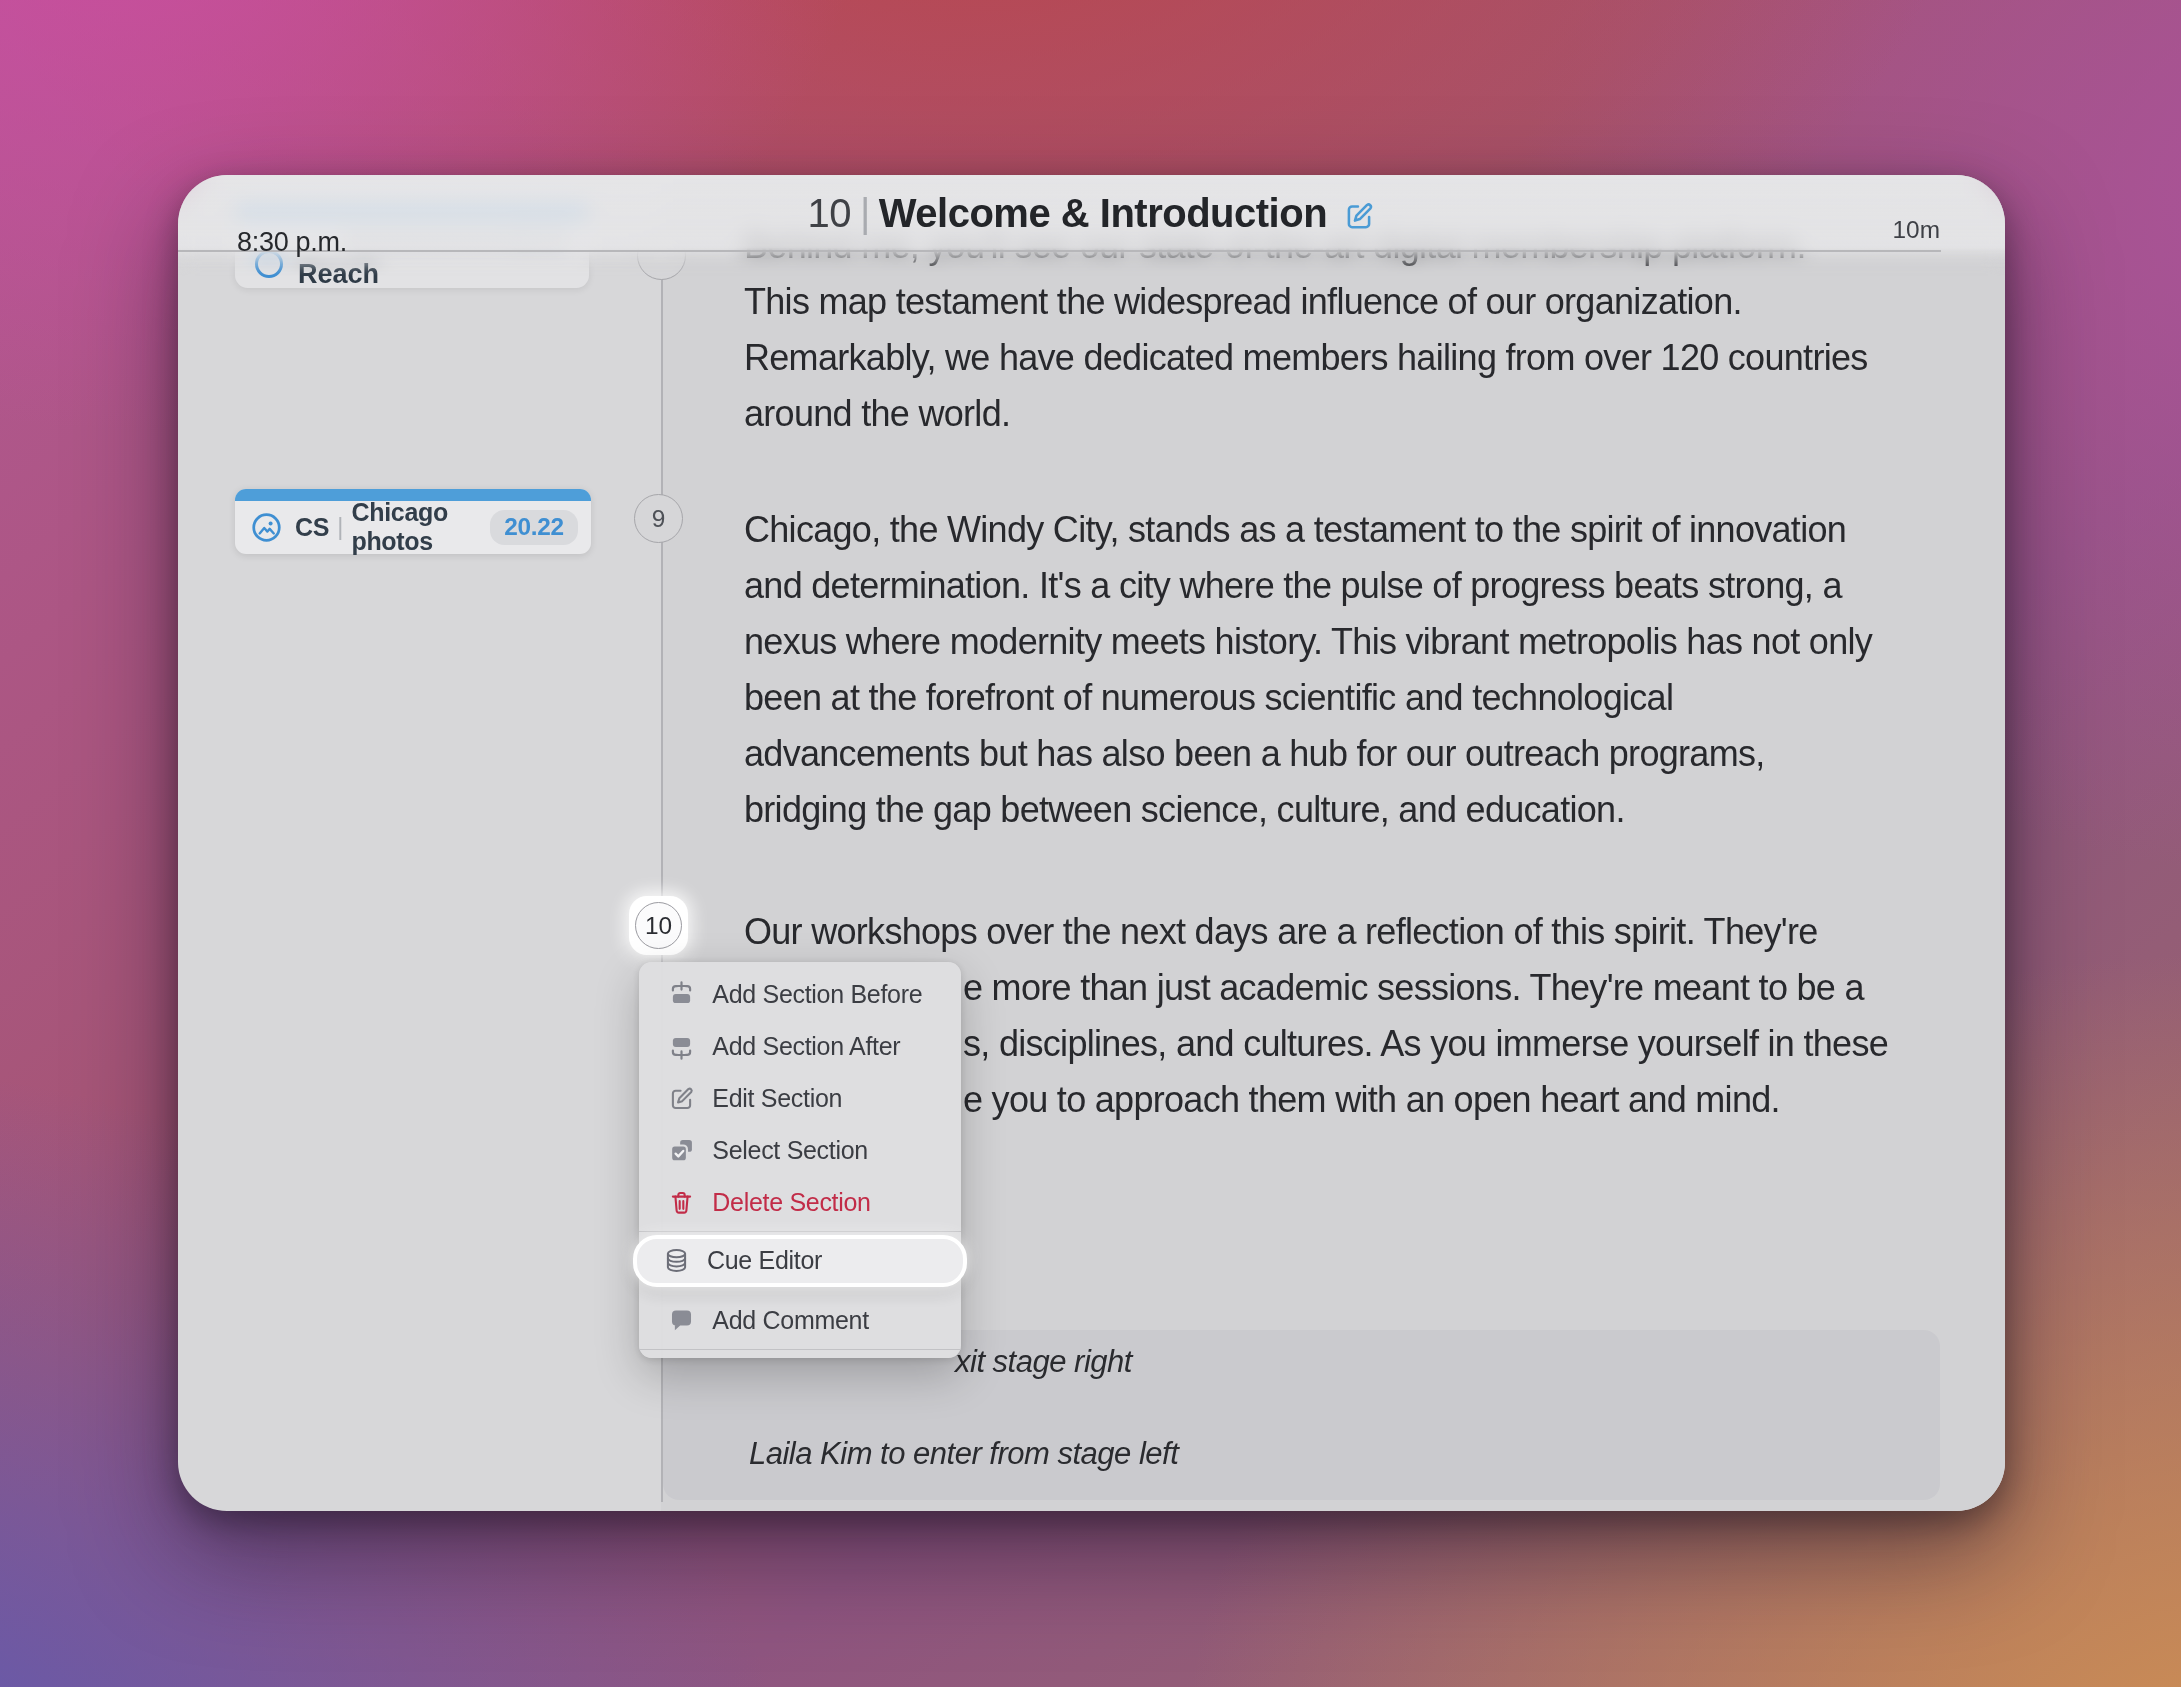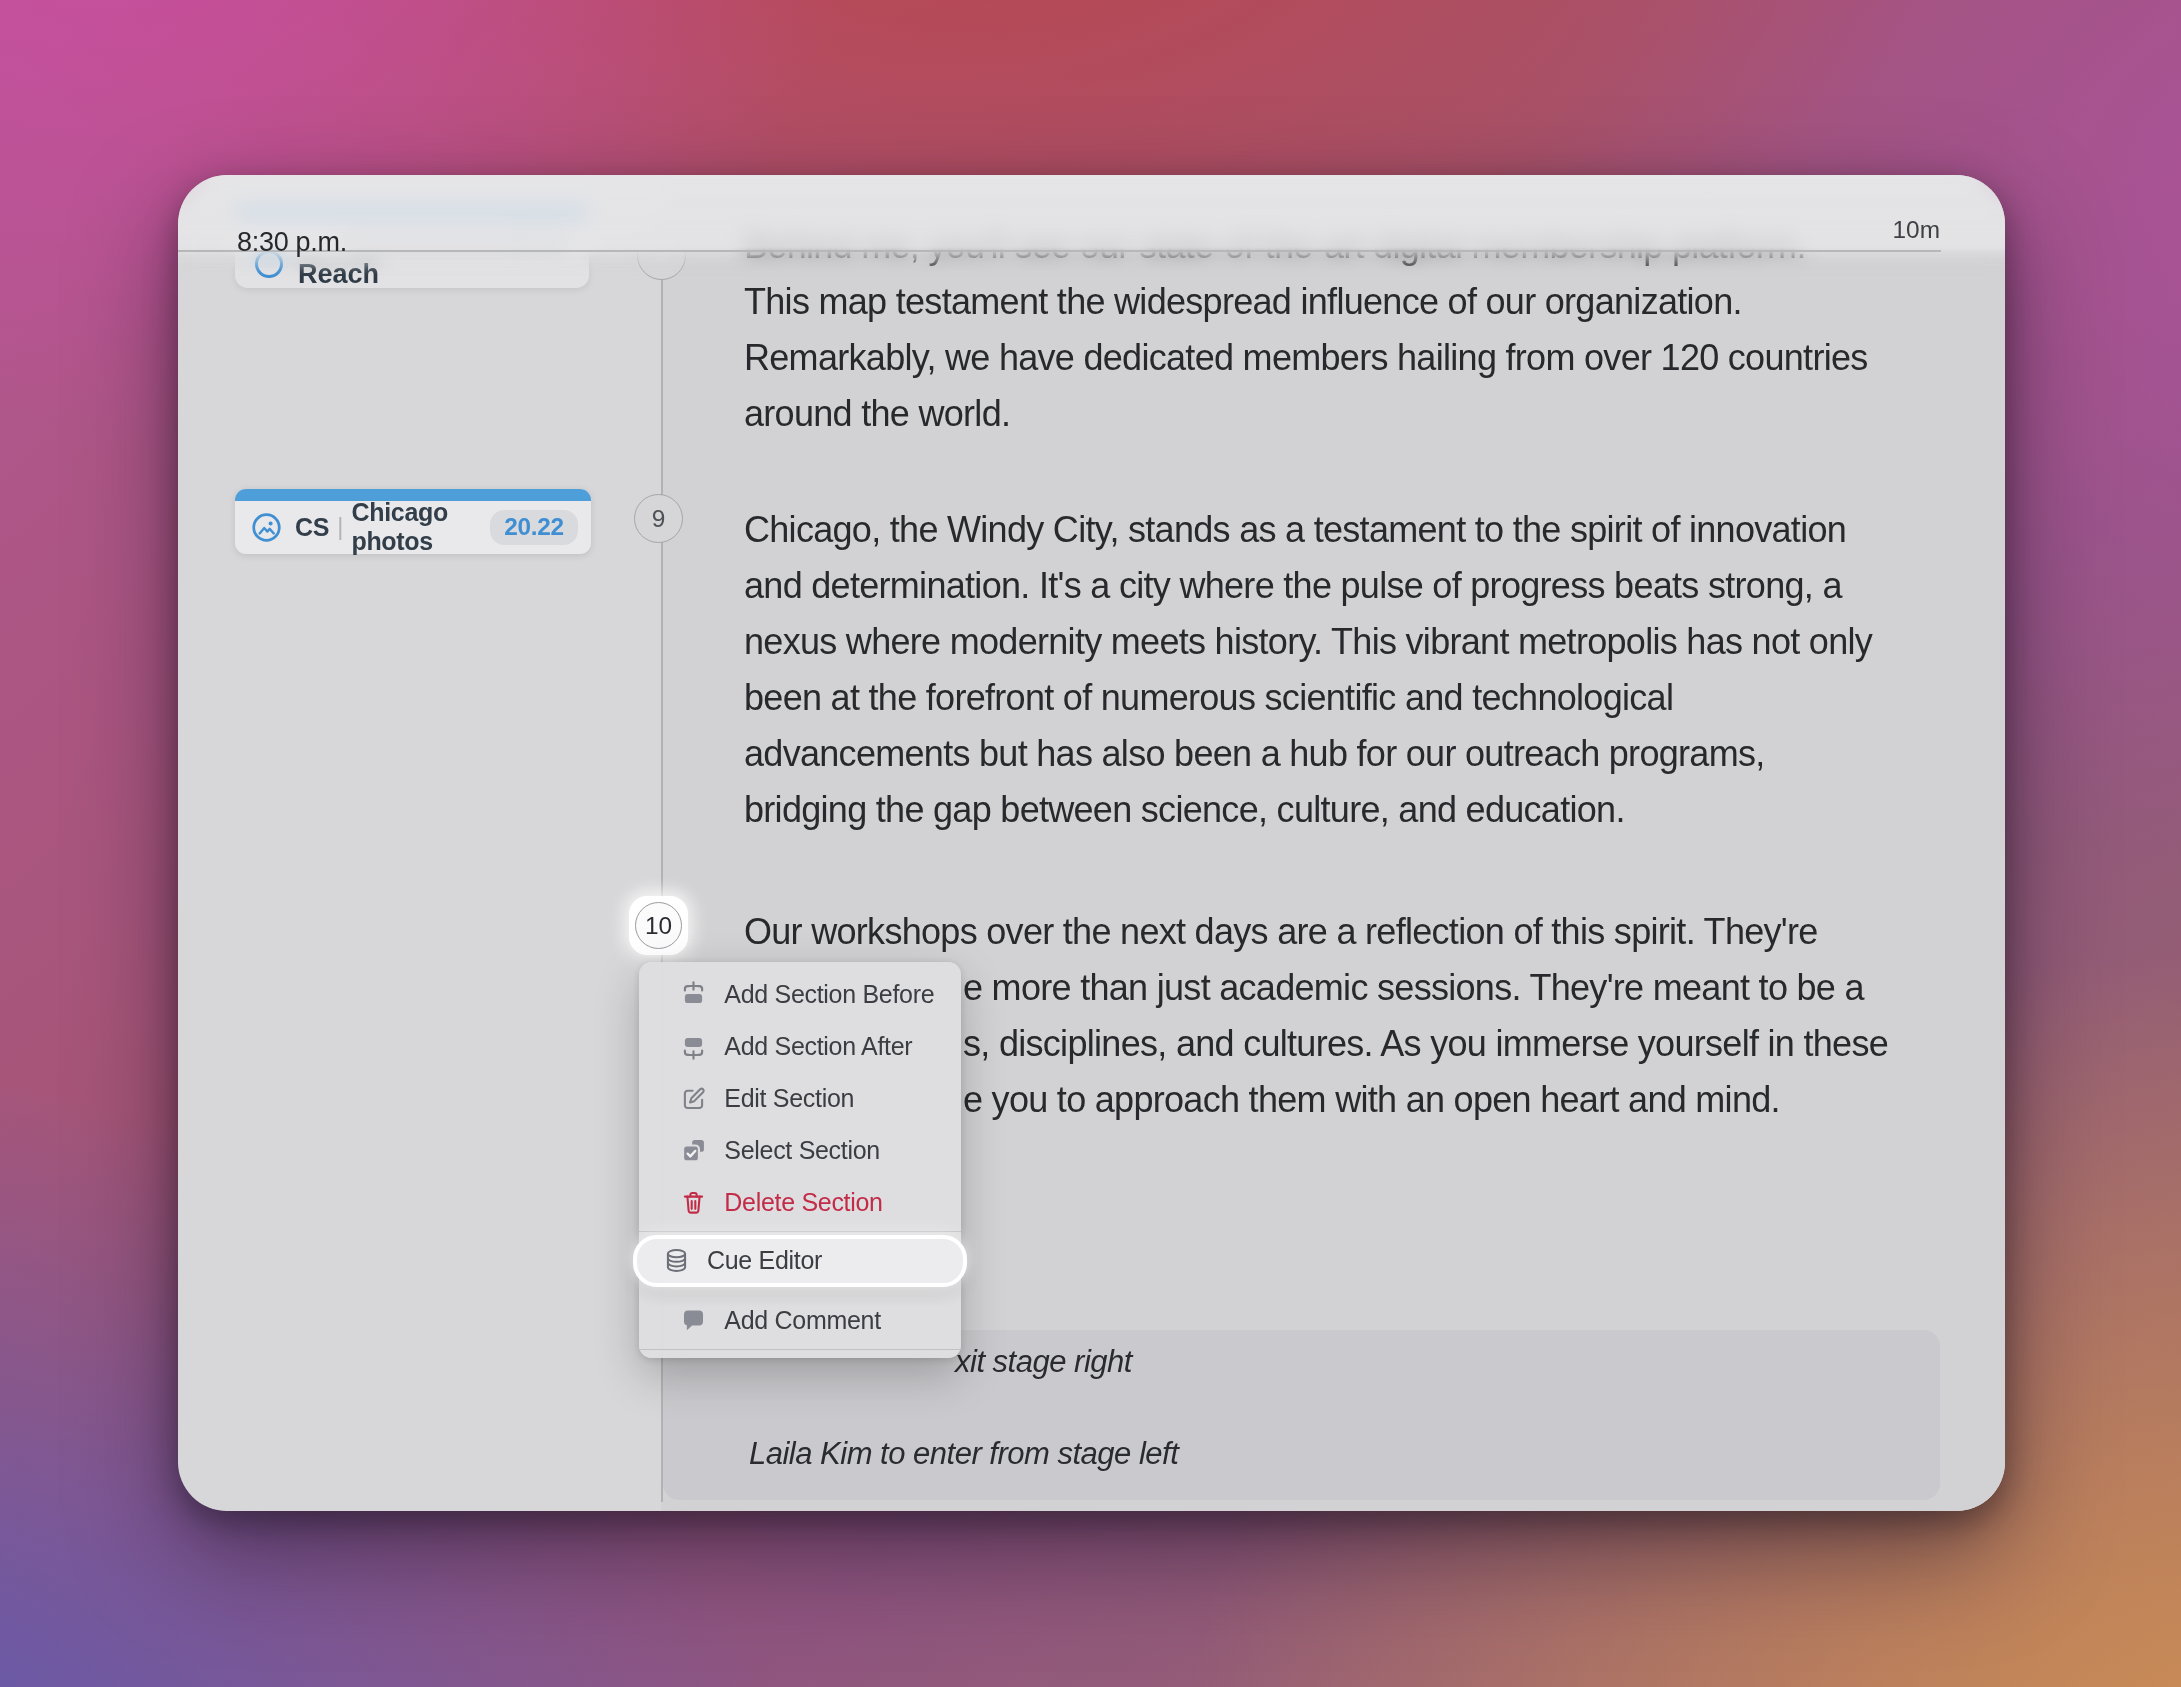--- a/index.html
+++ b/index.html
@@ -82,21 +82,21 @@
   .hdr-title .sep{ font-weight:200; color:#a9abb0; padding:0 9px; }
   .hdr-title .ttl{ font-weight:bold; }
   .hdr-title .editbtn{ display:inline-block; vertical-align:-5.4px; margin-left:14.5px; cursor:pointer;}
   .hdr-duration{ position:absolute; right:65px; top:41px; font-size:24.4px; color:#3e4046; z-index:52;}
 
   
   .menu{ position:absolute; left:461px; top:787px; width:322px; z-index:40;
          background:rgba(222,222,224,.97); border-radius:12.7px;
          box-shadow:0 16.3px 45px rgba(0,0,0,.22), 0 1.8px 7.2px rgba(0,0,0,.12);
          padding:6.3px 0 5.4px 0; }
-  .mi{ height:52px; display:flex; align-items:center; padding-left:40px; cursor:pointer; }
+  .mi{ height:52px; display:flex; align-items:center; padding-left:28px; cursor:pointer; }
   .mi .ic{ width:29px; height:29px; flex:0 0 29px; margin-right:16.3px; display:flex; align-items:center; justify-content:center;}
   .mi .lbl{ font-size:25px; font-weight:500; color:#3b3d43; letter-spacing:-0.3px; white-space:nowrap;}
   .mi.danger .lbl{ color:#c22c48; }
   .mdiv{ height:0.9px; background:#c2c2c5; margin:2.7px 0; }
   .mi.cue{ height:52px; margin:0 -6.3px; background:#ececee; border:4.5px solid #ffffff;
            border-radius:24px; box-shadow:0 0 14.5px rgba(255,255,255,.85), 0 5.4px 16.3px rgba(0,0,0,.16);
            padding-left:25px; }
   .cue-gap{ height:8.1px; }
 
   svg{ display:block; }
@@ -251,16 +251,22 @@
       </span>
       <span class="lbl">Add Comment</span>
     </div>
 
     <div class="mdiv"></div>
 
   </div>
 
   <div class="hdr"></div>
   <div class="hdr-divider"></div>
+  <div class="hdr-title">
+    <span class="num">10</span><span class="sep">|</span><span class="ttl">Welcome &amp; Introduction</span><span class="editbtn"><svg width="34" height="34" viewBox="0 0 32 32" fill="none" stroke="#4a9bd5" stroke-width="2.4" stroke-linecap="round" stroke-linejoin="round">
+      <path d="M25.5 17 v6.5 a3 3 0 0 1 -3 3 H9.5 a3 3 0 0 1 -3-3 V10 a3 3 0 0 1 3-3 H15"></path>
+      <path d="M23.6 5.6 a2.3 2.3 0 0 1 3.2 3.2 L16.8 18.9 l-4.6 1.4 1.4-4.6 Z"></path>
+    </svg></span>
+  </div>
   <div class="hdr-duration">10m</div>
   <div class="time-label">8:30 p.m.</div>
 </div>
 
 
 </body></html>

